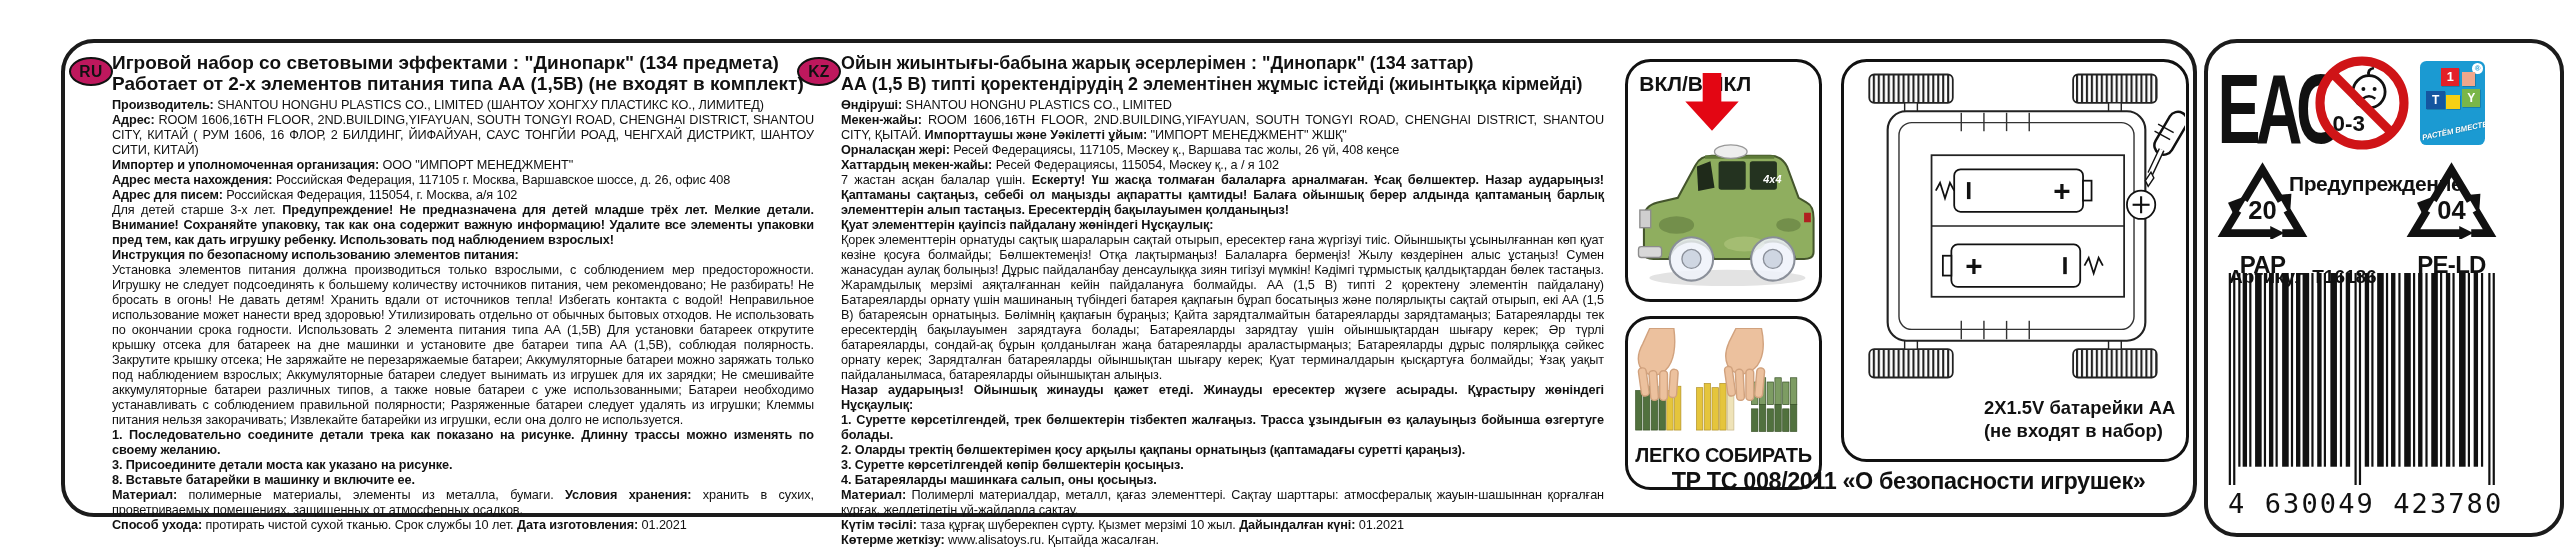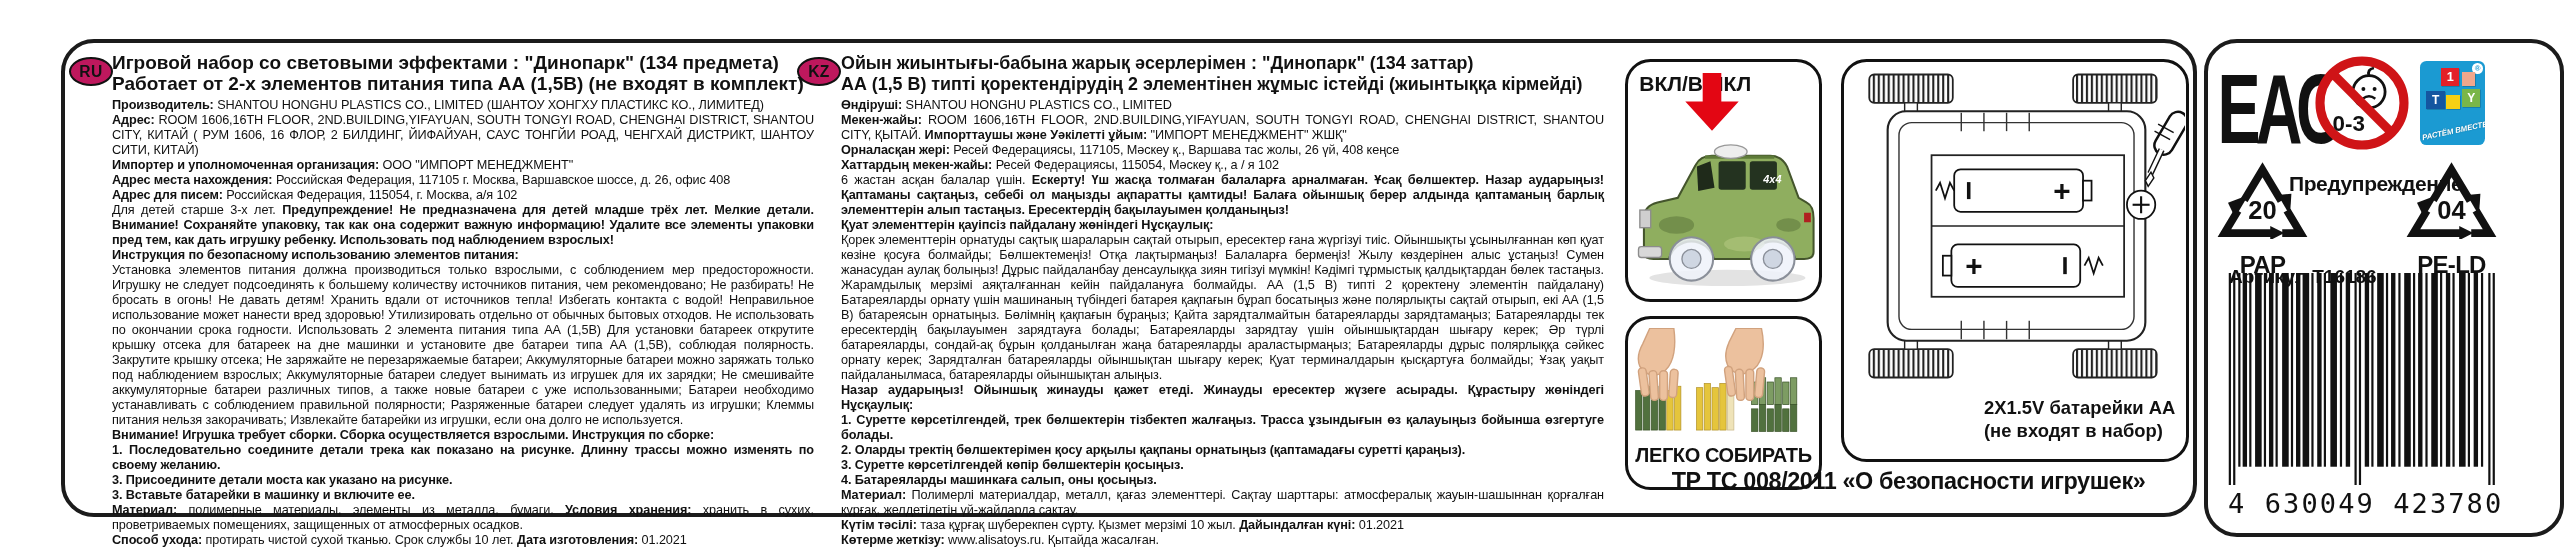--- a/index.html
+++ b/index.html
@@ -85,40 +85,39 @@
   <div class="col-title">Работает от 2-х элементов питания типа АА (1,5В) (не входят в комплект)</div>
   <div class="col-body">
     <p><b>Производитель: </b><span>SHANTOU HONGHU PLASTICS CO., LIMITED (ШАНТОУ ХОНГХУ ПЛАСТИКС КО., ЛИМИТЕД)</span></p>
     <p><b>Адрес: </b><span>ROOM 1606,16TH FLOOR, 2ND.BUILDING,YIFAYUAN, SOUTH TONGYI ROAD, CHENGHAI DISTRICT, SHANTOU CITY, КИТАЙ ( РУМ 1606, 16 ФЛОР, 2 БИЛДИНГ, ЙИФАЙУАН, САУС ТОНГЙИ РОАД, ЧЕНГХАЙ ДИСТРИКТ, ШАНТОУ СИТИ, КИТАЙ)</span></p>
     <p><b>Импортер и уполномоченная организация: </b><span>ООО "ИМПОРТ МЕНЕДЖМЕНТ"</span></p>
     <p><b>Адрес места нахождения: </b><span>Российская Федерация, 117105 г. Москва, Варшавское шоссе, д. 26, офис 408</span></p>
     <p><b>Адрес для писем: </b><span>Российская Федерация, 115054, г. Москва, а/я 102</span></p>
     <p><span>Для детей старше 3-х лет. </span><b>Предупреждение! Не предназначена для детей младше трёх лет. Мелкие детали. Внимание! Сохраняйте упаковку, так как она содержит важную информацию! Удалите все элементы упаковки пред тем, как дать игрушку ребенку. Использовать под наблюдением взрослых!</b></p>
     <p><b>Инструкция по безопасному использованию элементов питания:</b></p>
     <p><span>Установка элементов питания должна производиться только взрослыми, с соблюдением мер предосторожности. Игрушку не следует подсоединять к большему количеству источников питания, чем рекомендовано; Не разбирать! Не бросать в огонь! Не давать детям! Хранить вдали от источников тепла!  Избегать контакта с водой! Неправильное использование может нанести вред здоровью! Утилизировать отдельно от обычных бытовых отходов. Не использовать по окончании срока годности.  Использовать 2 элемента питания типа АА (1,5В) Для установки батареек открутите крышку отсека для батареек на дне машинки и установите две батареи типа АА (1,5В), соблюдая полярность. Закрутите крышку отсека; Не заряжайте не перезаряжаемые батареи; Аккумуляторные батареи можно заряжать только под наблюдением взрослых; Аккумуляторные батареи следует вынимать из игрушек для их зарядки; Не смешивайте аккумуляторные батареи различных типов, а также новые батареи с уже использованными; Батареи необходимо устанавливать с соблюдением правильной полярности; Разряженные батареи следует удалять из игрушки; Клеммы питания нельзя закорачивать; Извлекайте батарейки из игрушки, если она долго не используется.</span></p>
-    <p><b>Внимание! Игрушка требует сборки. Сборка осуществляется взрослыми. Инструкция  по сборке:</b></p>
     <p><b>1. Последовательно соедините детали трека как показано на рисунке. Длинну трассы можно изменять по своему желанию.</b></p>
     <p><b>3. Присоедините детали моста как указано на рисунке.</b></p>
-    <p><b>3. Вставьте батарейки в машинку и включите ее.</b></p>
+    <p><b>8. Вставьте батарейки в машинку и включите ее.</b></p>
     <p><b>Материал: </b><span>полимерные материалы, элементы из металла, бумаги. </span><b>Условия хранения: </b><span>хранить в сухих, проветриваемых помещениях, защищенных от атмосферных осадков.</span></p>
     <p><b>Способ ухода: </b><span>протирать чистой сухой тканью. Срок службы 10 лет. </span><b>Дата изготовления:  </b><span>01.2021</span></p>
 
   </div>
 </div>
 
 <div id="kz-badge" class="lang-badge">KZ</div>
 <div id="kz-col" class="col">
   <div class="col-title">Ойын жиынтығы-бабына жарық әсерлерімен : "Динопарк" (134 заттар)</div>
   <div class="col-title">АА (1,5 В) типті қоректендірудің 2 элементінен жұмыс істейді (жиынтыққа кірмейді)</div>
   <div class="col-body">
     <p><b>Өндіруші: </b><span>SHANTOU HONGHU PLASTICS CO., LIMITED</span></p>
     <p><b>Мекен-жайы: </b><span>ROOM 1606,16TH FLOOR, 2ND.BUILDING,YIFAYUAN, SOUTH TONGYI ROAD, CHENGHAI DISTRICT, SHANTOU CITY, ҚЫТАЙ. </span><b>Импорттаушы және Уәкілетті ұйым: </b><span>"ИМПОРТ МЕНЕДЖМЕНТ" ЖШҚ"</span></p>
     <p><b>Орналасқан жері: </b><span>Ресей Федерациясы, 117105, Мәскеу қ., Варшава тас жолы, 26 үй, 408 кеңсе</span></p>
     <p><b>Хаттардың мекен-жайы: </b><span>Ресей Федерациясы, 115054, Мәскеу қ., а / я 102</span></p>
-    <p><span>6 жастан асқан балалар үшін. </span><b>Ескерту! Үш жасқа толмаған балаларға арналмаған. Ұсақ бөлшектер. Назар аударыңыз! Қаптаманы сақтаңыз, себебі ол маңызды ақпаратты қамтиды! Балаға ойыншық берер алдында қаптаманың барлық элементтерін алып тастаңыз. Ересектердің бақылауымен қолданыңыз!</b></p>
+    <p><span>7 жастан асқан балалар үшін. </span><b>Ескерту! Үш жасқа толмаған балаларға арналмаған. Ұсақ бөлшектер. Назар аударыңыз! Қаптаманы сақтаңыз, себебі ол маңызды ақпаратты қамтиды! Балаға ойыншық берер алдында қаптаманың барлық элементтерін алып тастаңыз. Ересектердің бақылауымен қолданыңыз!</b></p>
     <p><b>Қуат элементтерін қауіпсіз пайдалану жөніндегі Нұсқаулық:</b></p>
     <p><span>Қорек элементтерін орнатуды сақтық шараларын сақтай отырып, ересектер ғана жүргізуі тиіс. Ойыншықты ұсынылғаннан көп қуат көзіне қосуға болмайды; Бөлшектемеңіз! Отқа лақтырмаңыз! Балаларға бермеңіз! Жылу көздерінен алыс ұстаңыз! Сумен жанасудан аулақ болыңыз! Дұрыс пайдаланбау денсаулыққа зиян тигізуі мүмкін! Кәдімгі тұрмыстық қалдықтардан бөлек тастаңыз. Жарамдылық мерзімі аяқталғаннан кейін пайдалануға болмайды. АА (1,5 В) типті 2 қоректену элементін пайдалану) Батареяларды орнату үшін машинаның түбіндегі батарея қақпағын бұрап босатыңыз және полярлықты сақтай отырып, екі АА (1,5 В) батареясын орнатыңыз. Бөлімнің қақпағын бұраңыз; Қайта зарядталмайтын батареяларды зарядтамаңыз; Батареяларды тек ересектердің бақылауымен зарядтауға болады; Батареяларды зарядтау үшін ойыншықтардан шығару керек; Әр түрлі батареяларды, сондай-ақ бұрын қолданылған жаңа батареяларды араластырмаңыз; Батареяларды дұрыс полярлыққа сәйкес орнату керек; Зарядталған батареяларды ойыншықтан шығару керек; Қуат терминалдарын қысқартуға болмайды; Ұзақ уақыт пайдаланылмаса, батареяларды ойыншықтан алыңыз.</span></p>
     <p><b>Назар аударыңыз! Ойыншық жинауды қажет етеді. Жинауды ересектер жүзеге асырады. Құрастыру жөніндегі Нұсқаулық:</b></p>
     <p><b>1. Суретте көрсетілгендей, трек бөлшектерін тізбектеп жалғаңыз. Трасса ұзындығын өз қалауыңыз бойынша өзгертуге болады.</b></p>
     <p><b>2. Оларды тректің бөлшектерімен қосу арқылы қақпаны орнатыңыз (қаптамадағы суретті қараңыз).</b></p>
     <p><b>3. Суретте көрсетілгендей көпір бөлшектерін қосыңыз.</b></p>
     <p><b>4. Батареяларды машинкаға салып, оны қосыңыз.</b></p>
     <p><b>Материал: </b><span>Полимерлі материалдар, металл, қағаз элементтері. Сақтау шарттары: атмосфералық жауын-шашыннан қорғалған құрғақ, желдетілетін үй-жайларда сақтау.</span></p>
     <p><b>Күтім тәсілі: </b><span>таза құрғақ шүберекпен сүрту. Қызмет мерзімі 10 жыл. </span><b>Дайындалған күні:  </b><span>01.2021</span></p>
     <p><b>Көтерме жеткізу: </b><span>www.alisatoys.ru. Қытайда жасалған.</span></p>

